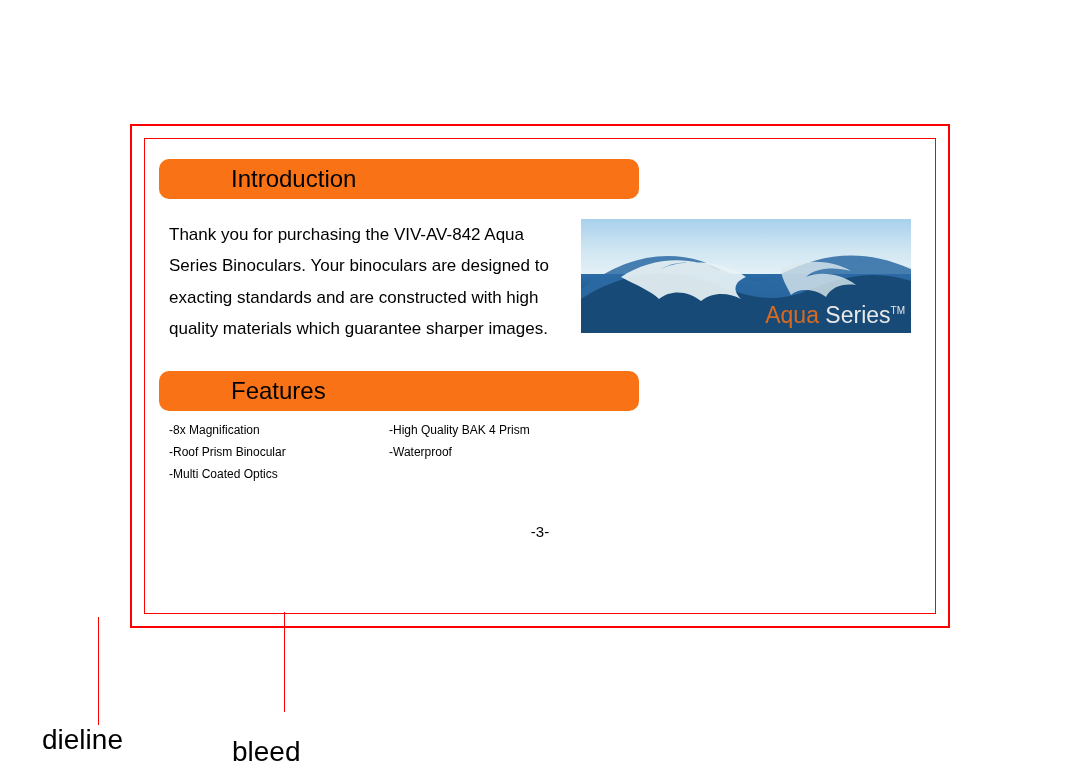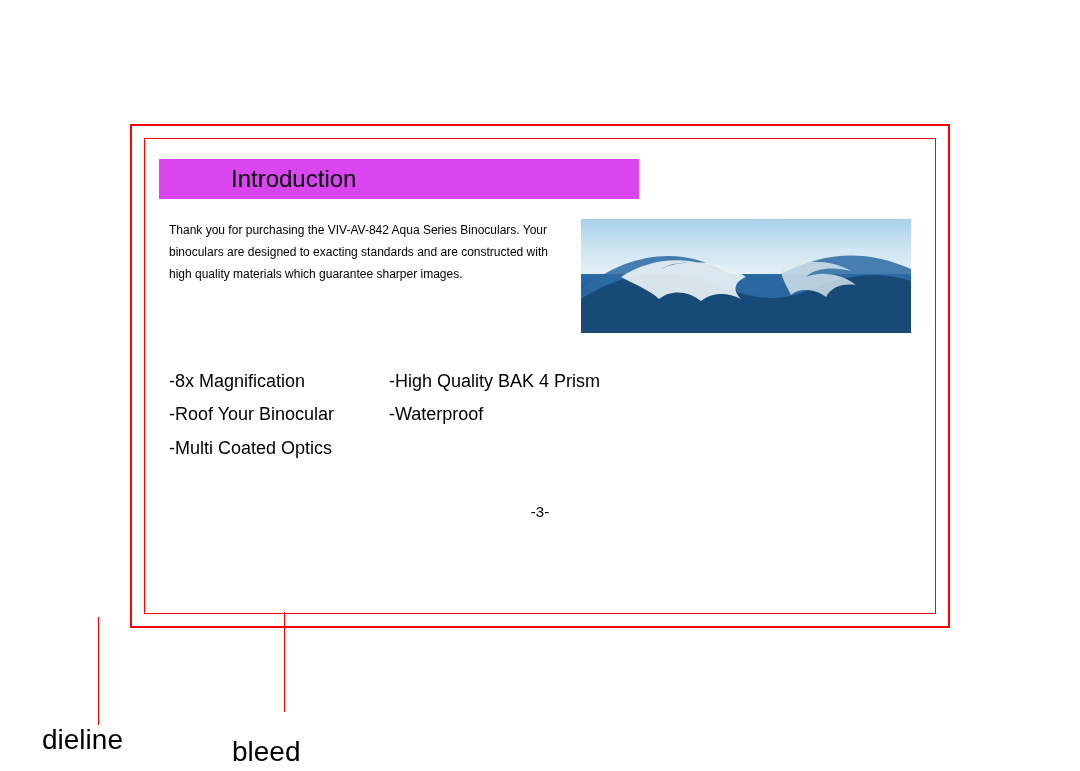--- a/index.html
+++ b/index.html
@@ -28,37 +28,38 @@
     }
     .content {
       position: absolute;
       left: 14px;
       top: 14px;
       right: 14px;
       bottom: 14px;
       background: #fff;
     }
     .section-header {
-      background: #d946ef;
+      background: #f97316;
       color: #000;
       font-size: 24px;
       padding: 6px 0 6px 72px;
       width: 480px;
       margin-top: 6px;
       font-weight: 400;
+      border-radius: 10px;
     }
     .intro-row {
       display: flex;
       padding: 20px 10px 20px 10px;
       align-items: flex-start;
       gap: 18px;
     }
     .intro-text {
       flex: 1;
-      font-size: 12px;
+      font-size: 17px;
       line-height: 1.85;
       color: #000;
     }
     .wave-box {
       width: 330px;
       height: 114px;
       position: relative;
       overflow: hidden;
       flex-shrink: 0;
     }
@@ -76,21 +77,21 @@
       font-size: 10px;
       vertical-align: super;
       color: #e8e8e8;
     }
     .features-section {
       margin-top: 4px;
     }
     .features-lists {
       display: flex;
       padding: 8px 0 0 10px;
-      font-size: 18px;
+      font-size: 12px;
       line-height: 1.85;
       color: #000;
     }
     .features-col1 { width: 220px; }
     .features-col2 { width: 220px; }
     .page-number {
       text-align: center;
       font-size: 15px;
       margin-top: 38px;
     }
@@ -137,28 +138,32 @@
                 <stop offset="1" stop-color="#0b2d52"></stop>
               </linearGradient>
             </defs>
             <rect x="0" y="0" width="330" height="60" fill="url(#sky)"></rect>
             <rect x="0" y="55" width="330" height="60" fill="url(#water)"></rect>
             <path d="M0,70 C40,40 80,30 120,42 C150,52 170,72 200,55 C240,35 280,28 330,50 L330,114 L0,114 Z" fill="#2b6aa3" opacity="0.85"></path>
             <path d="M0,80 C30,60 70,48 110,58 C150,68 180,92 230,70 C270,54 300,52 330,62 L330,114 L0,114 Z" fill="#184a78"></path>
             <path d="M40,58 C70,38 110,36 140,52 C125,42 95,40 80,50 C100,40 140,40 165,58 C155,62 150,70 160,80 C145,72 130,74 120,82 C108,72 90,70 78,80 C70,72 55,66 40,58 Z" fill="#e8f2f4" opacity="0.92"></path>
             <path d="M200,50 C220,40 250,40 270,52 C255,48 235,48 225,58 C238,52 260,54 275,66 C262,64 250,68 245,78 C235,70 218,68 210,76 C205,66 200,58 200,50 Z" fill="#dbe9ee" opacity="0.8"></path>
           </svg>
+          <div class="wave-label">
+            <span class="aqua">Aqua </span><span class="series">Series</span><span class="tm">TM</span>
+          </div>
         </div>
       </div>
 
       <div class="features-section">
+        <div class="section-header">Features</div>
         <div class="features-lists">
           <div class="features-col1">
             <div>-8x Magnification</div>
-            <div>-Roof Your Binocular</div>
+            <div>-Roof Prism Binocular</div>
             <div>-Multi Coated Optics</div>
           </div>
           <div class="features-col2">
             <div>-High Quality BAK 4 Prism</div>
             <div>-Waterproof</div>
           </div>
         </div>
       </div>
 
       <div class="page-number">-3-</div>

